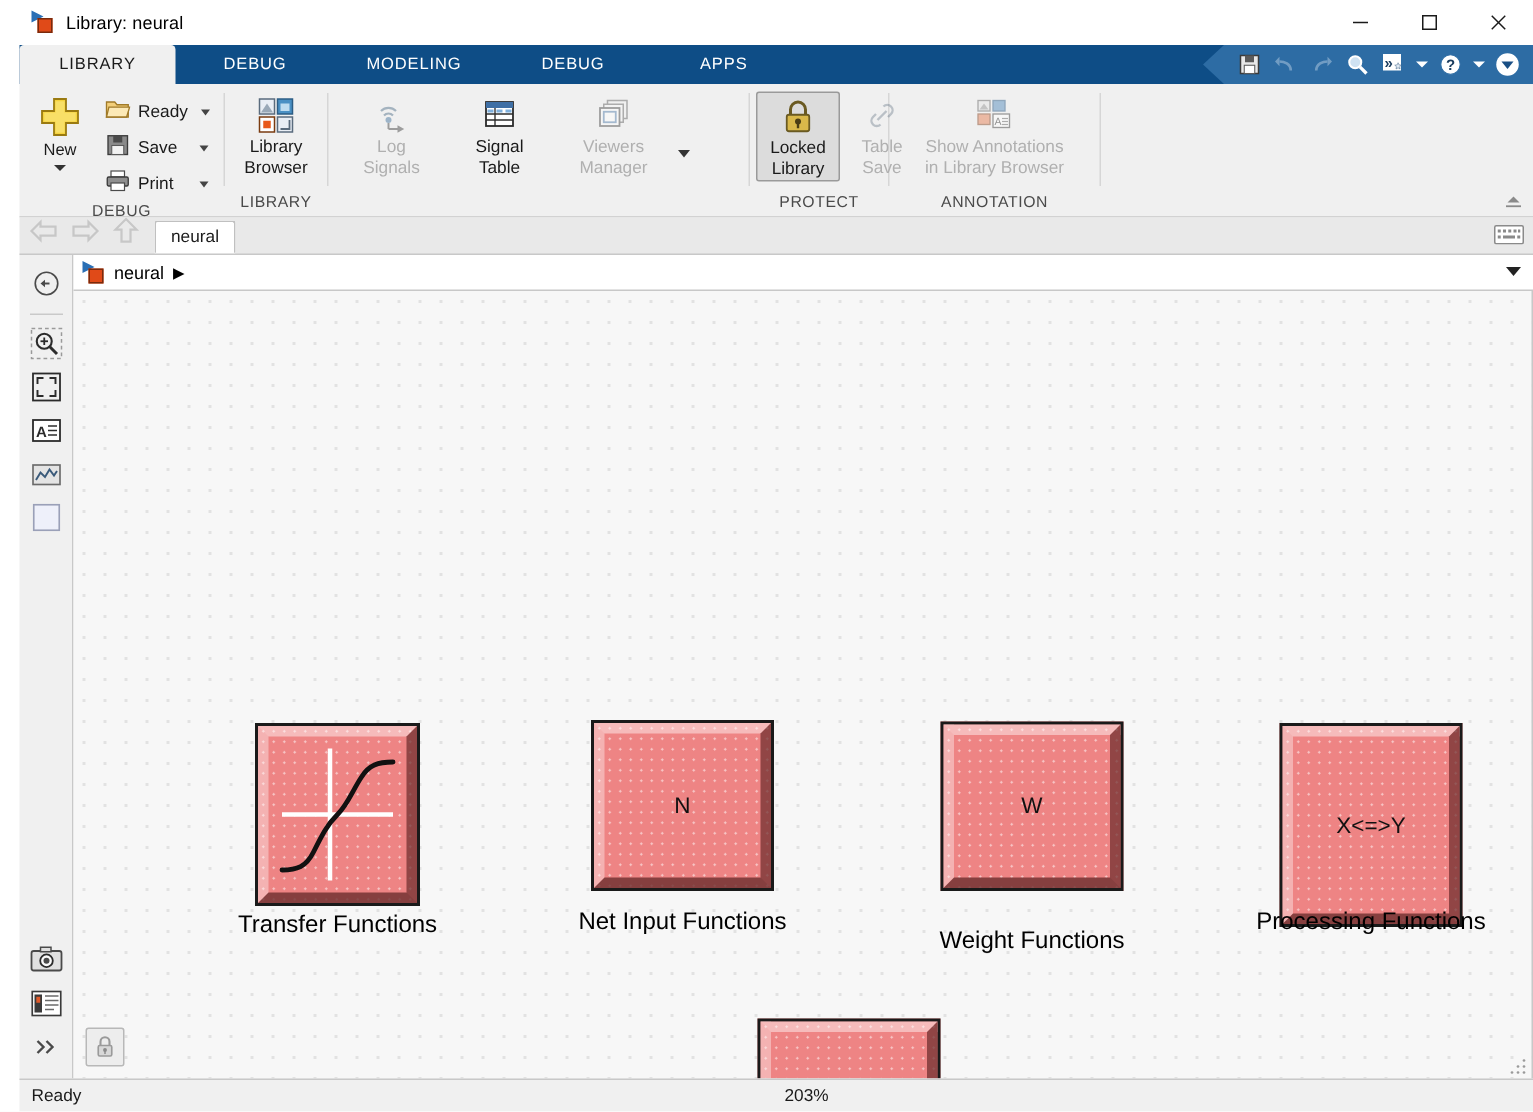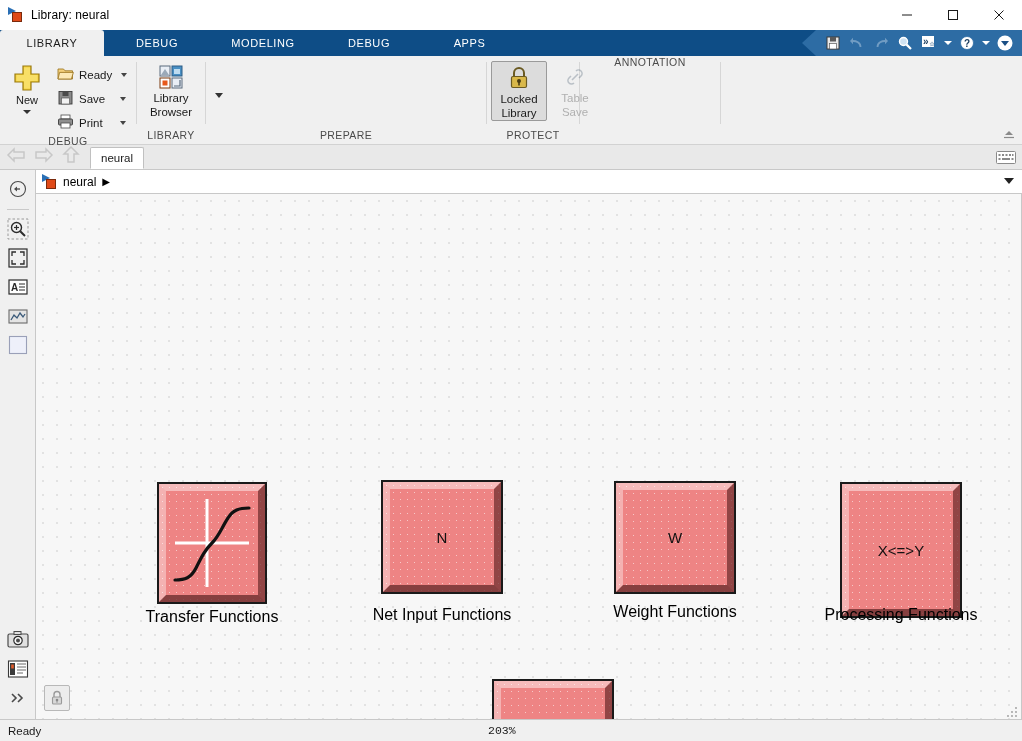--- a/index.html
+++ b/index.html
@@ -2,21 +2,21 @@
 <html><head>
 <meta charset="utf-8">
 <style>
   * { box-sizing: border-box; margin: 0; padding: 0; }
   html, body {
     width: 1022px; height: 741px;
     font-family: "Liberation Sans", sans-serif;
     background: #ffffff;
     overflow: hidden;
   }
-  .app { width: 1022px; height: 741px; display: flex; flex-direction: column; position: relative; }
+  .app { width: 1022px; height: 741px; display: flex; flex-direction: column; position: relative; padding-left: 13px; }
 
   
   .titlebar {
     height: 30px; background: #ffffff; display: flex; align-items: center;
     border-bottom: 0; flex: 0 0 30px;
   }
   .titlebar-icon { width: 16px; height: 16px; margin-left: 8px; margin-right: 7px; position: relative; flex: 0 0 16px; }
   .tb-ico-sq { position: absolute; left: 4px; top: 5px; width: 10px; height: 10px; background: #e04a18; border: 1px solid #7a2a0c; }
   .tb-ico-arrow { position: absolute; left: 0px; top: 0px; width: 0; height: 0;
      border-left: 8px solid #2a6fb5; border-top: 4px solid transparent; border-bottom: 4px solid transparent; }
@@ -168,21 +168,21 @@
     display: flex; align-items: center; justify-content: center;
   }
   .canvas-resize { position: absolute; right: 3px; bottom: 3px; width: 12px; height: 12px; }
 
   
   .statusbar {
     height: 22px; background: #f0f0f0; border-top: 1px solid #c8c8c8; display: flex; align-items: center;
     font-size: 11.5px; color: #1a1a1a; flex: 0 0 22px; position: relative;
   }
   .status-ready { padding-left: 8px; }
-  .status-zoom { position: absolute; left: 488px; font-family: Liberation Mono, monospace; }
+  .status-zoom { position: absolute; left: 510px; }
   .dis { opacity: 0.42; }
 </style>
 </head>
 <body>
 
 <div class="app">
 
   <div class="titlebar">
     <div class="titlebar-icon">
       <div class="tb-ico-arrow"></div>
@@ -343,26 +343,67 @@
           <div class="l2">Browser</div>
         </div>
       </div>
       <div class="rgroup-title">LIBRARY</div>
     </div>
 
     <div class="rsep"></div>
 
     <div class="rgroup" style="width:280px">
       <div class="rgroup-body" style="padding-left:6px">
-
-
+        <div class="stackbtn disabled" style="width:72px">
+          <div class="ic">
+            <svg width="28" height="28" viewBox="0 0 28 28" opacity="0.45">
+              <path d="M7 11 A7 7 0 0 1 17 11" fill="none" stroke="#4a6a86" stroke-width="1.4"></path>
+              <path d="M9 14 A4 4 0 0 1 15 14" fill="none" stroke="#4a6a86" stroke-width="1.4"></path>
+              <circle cx="12" cy="17" r="2" fill="#3a6d9a"></circle>
+              <line x1="12" y1="19" x2="12" y2="23" stroke="#3a3a3a" stroke-width="1.3"></line>
+              <line x1="12" y1="23" x2="21" y2="23" stroke="#3a3a3a" stroke-width="1.3"></line>
+              <path d="M18 20.5 L22.5 23 L18 25.5 Z" fill="#3a3a3a"></path>
+            </svg>
+          </div>
+          <div class="l1">Log</div>
+          <div class="l2">Signals</div>
+        </div>
+
+        <div class="stackbtn" style="width:72px">
+          <div class="ic">
+            <svg width="28" height="28" viewBox="0 0 28 28">
+              <rect x="5" y="5" width="18" height="16" fill="#ffffff" stroke="#2b2b2b" stroke-width="1.2"></rect>
+              <rect x="5" y="5" width="18" height="4" fill="#3f6fa5"></rect>
+              <line x1="5" y1="13" x2="23" y2="13" stroke="#2b2b2b" stroke-width="0.9"></line>
+              <line x1="5" y1="17" x2="23" y2="17" stroke="#2b2b2b" stroke-width="0.9"></line>
+              <line x1="11" y1="9" x2="11" y2="21" stroke="#2b2b2b" stroke-width="0.9"></line>
+              <rect x="6" y="10" width="4" height="2" fill="#7fb0dd"></rect>
+              <rect x="12" y="10" width="4" height="2" fill="#7fb0dd"></rect>
+              <rect x="18" y="10" width="4" height="2" fill="#7fb0dd"></rect>
+            </svg>
+          </div>
+          <div class="l1">Signal</div>
+          <div class="l2">Table</div>
+        </div>
+
+        <div class="stackbtn disabled" style="width:80px">
+          <div class="ic">
+            <svg width="28" height="28" viewBox="0 0 28 28" opacity="0.45">
+              <rect x="10" y="4" width="13" height="12" fill="#f0f0f0" stroke="#5a5a5a" stroke-width="1"></rect>
+              <rect x="7.5" y="6.5" width="13" height="12" fill="#f7f7f7" stroke="#5a5a5a" stroke-width="1"></rect>
+              <rect x="5" y="9" width="13" height="12" fill="#ffffff" stroke="#3a3a3a" stroke-width="1.2"></rect>
+              <rect x="7.5" y="11.5" width="8" height="7" fill="none" stroke="#4a78a8" stroke-width="1.2"></rect>
+            </svg>
+          </div>
+          <div class="l1">Viewers</div>
+          <div class="l2">Manager</div>
+        </div>
 
         <div class="grpcaret"></div>
       </div>
-      <div class="rgroup-title">PREPARE</div>
     </div>
 
     <div class="rsep"></div>
 
     <div class="rgroup" style="width:92px">
       <div class="rgroup-body" style="padding-left:4px">
         <div class="stackbtn toggled" style="width:46px">
           <div class="ic">
             <svg width="24" height="26" viewBox="0 0 24 26">
               <path d="M7 12 L7 8 A5 5 0 0 1 17 8 L17 12" fill="none" stroke="#6a5a22" stroke-width="2"></path>
@@ -385,20 +426,39 @@
           <div class="l1">Table</div>
           <div class="l2">Save</div>
         </div>
       </div>
       <div class="rgroup-title">PROTECT</div>
     </div>
 
     <div class="rsep"></div>
 
     <div class="rgroup" style="width:140px">
+      <div class="rgroup-body" style="justify-content:center">
+        <div class="stackbtn disabled" style="width:130px">
+          <div class="ic">
+            <svg width="30" height="26" viewBox="0 0 30 26" opacity="0.5">
+              <rect x="4" y="3" width="8" height="7" fill="#e6e6e6" stroke="#6a6a6a" stroke-width="0.9"></rect>
+              <path d="M5 9 L8 5 L11 9 Z" fill="#9a9a9a"></path>
+              <rect x="14" y="3" width="8" height="7" fill="#5a8fbf" stroke="#33618a" stroke-width="0.9"></rect>
+              <rect x="4" y="12" width="8" height="7" fill="#e8835a" stroke="#8a4a28" stroke-width="0.9"></rect>
+              <rect x="14" y="12" width="11" height="9" fill="#ffffff" stroke="#4a4a4a" stroke-width="0.9"></rect>
+              <text x="15" y="19" font-family="Liberation Sans, sans-serif" font-size="7" fill="#3a3a3a">A</text>
+              <line x1="20" y1="15" x2="24" y2="15" stroke="#6a6a6a" stroke-width="0.8"></line>
+              <line x1="20" y1="17" x2="24" y2="17" stroke="#6a6a6a" stroke-width="0.8"></line>
+              <line x1="20" y1="19" x2="24" y2="19" stroke="#6a6a6a" stroke-width="0.8"></line>
+            </svg>
+          </div>
+          <div class="l1">Show Annotations</div>
+          <div class="l2">in Library Browser</div>
+        </div>
+      </div>
       <div class="rgroup-title">ANNOTATION</div>
     </div>
 
     <div class="rsep"></div>
 
     <div class="ribbon-collapse">
       <svg width="14" height="12" viewBox="0 0 14 12">
         <path d="M3 7 L7 3 L11 7 Z" fill="#8a8a8a"></path>
         <line x1="2" y1="9.5" x2="12" y2="9.5" stroke="#8a8a8a" stroke-width="1.2"></line>
       </svg>
@@ -545,21 +605,21 @@
           <div class="blk-box">
             <span class="blk-label-in">N</span>
           </div>
           <div class="blk-caption" style="top:126px">Net Input Functions</div>
         </div>
 
         <div class="blk" style="left:578px; top:287px; width:122px; height:113px;">
           <div class="blk-box">
             <span class="blk-label-in">W</span>
           </div>
-          <div class="blk-caption" style="top:122px">Weight Functions</div>
+          <div class="blk-caption" style="top:138px">Weight Functions</div>
         </div>
 
         <div class="blk" style="left:804px; top:288px; width:122px; height:136px;">
           <div class="blk-box">
             <span class="blk-label-in">X&lt;=&gt;Y</span>
           </div>
           <div class="blk-caption" style="top:124px">Processing Functions</div>
         </div>
 
         <div class="blk" style="left:456px; top:485px; width:122px; height:114px;">

